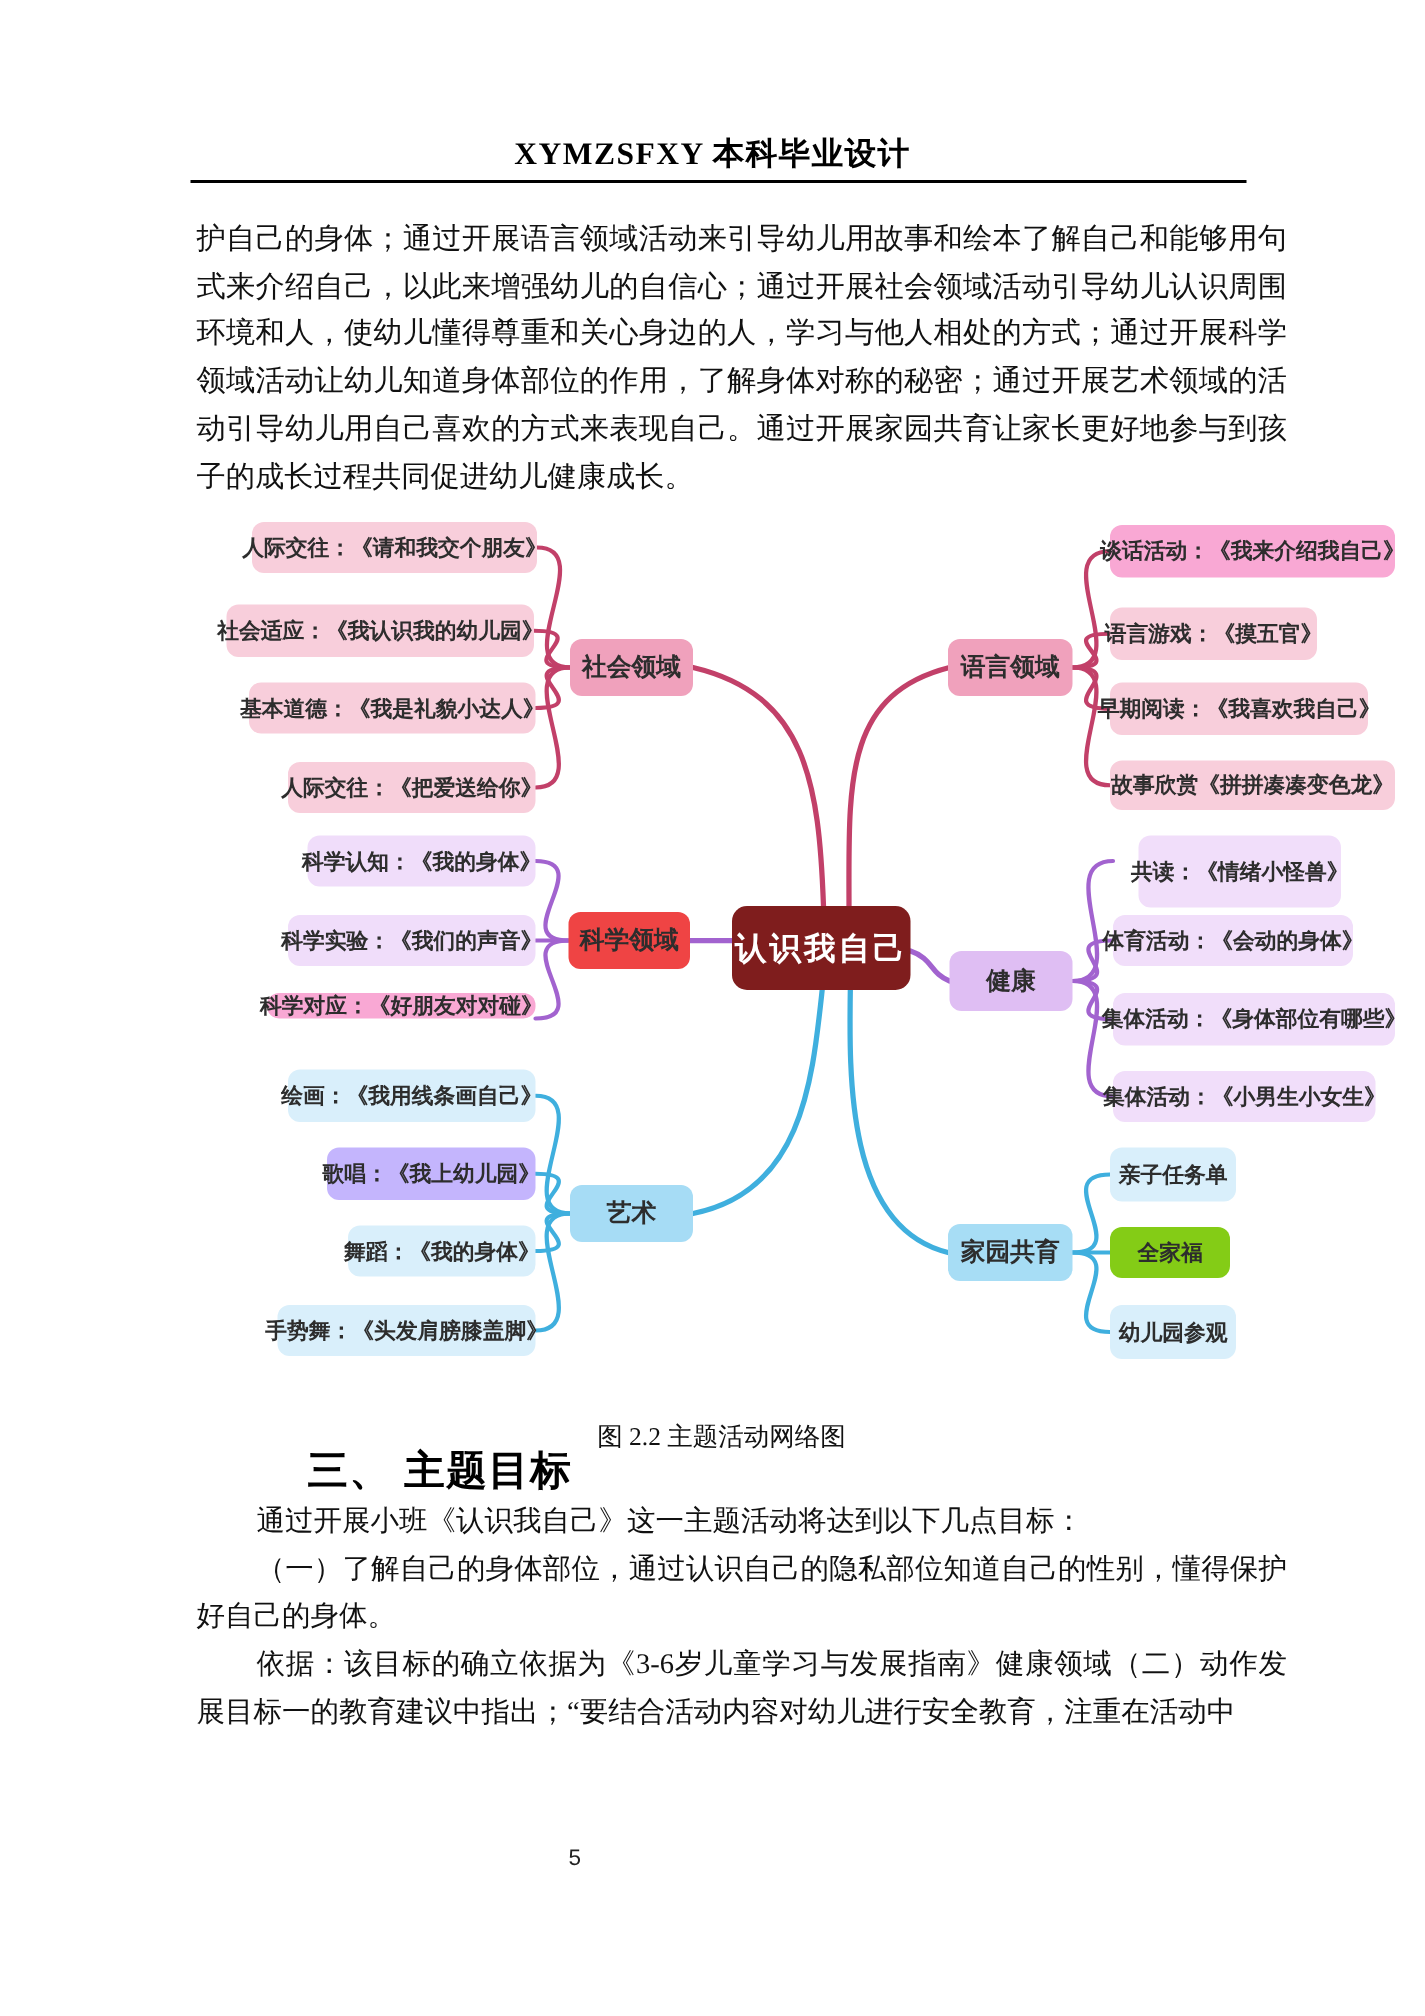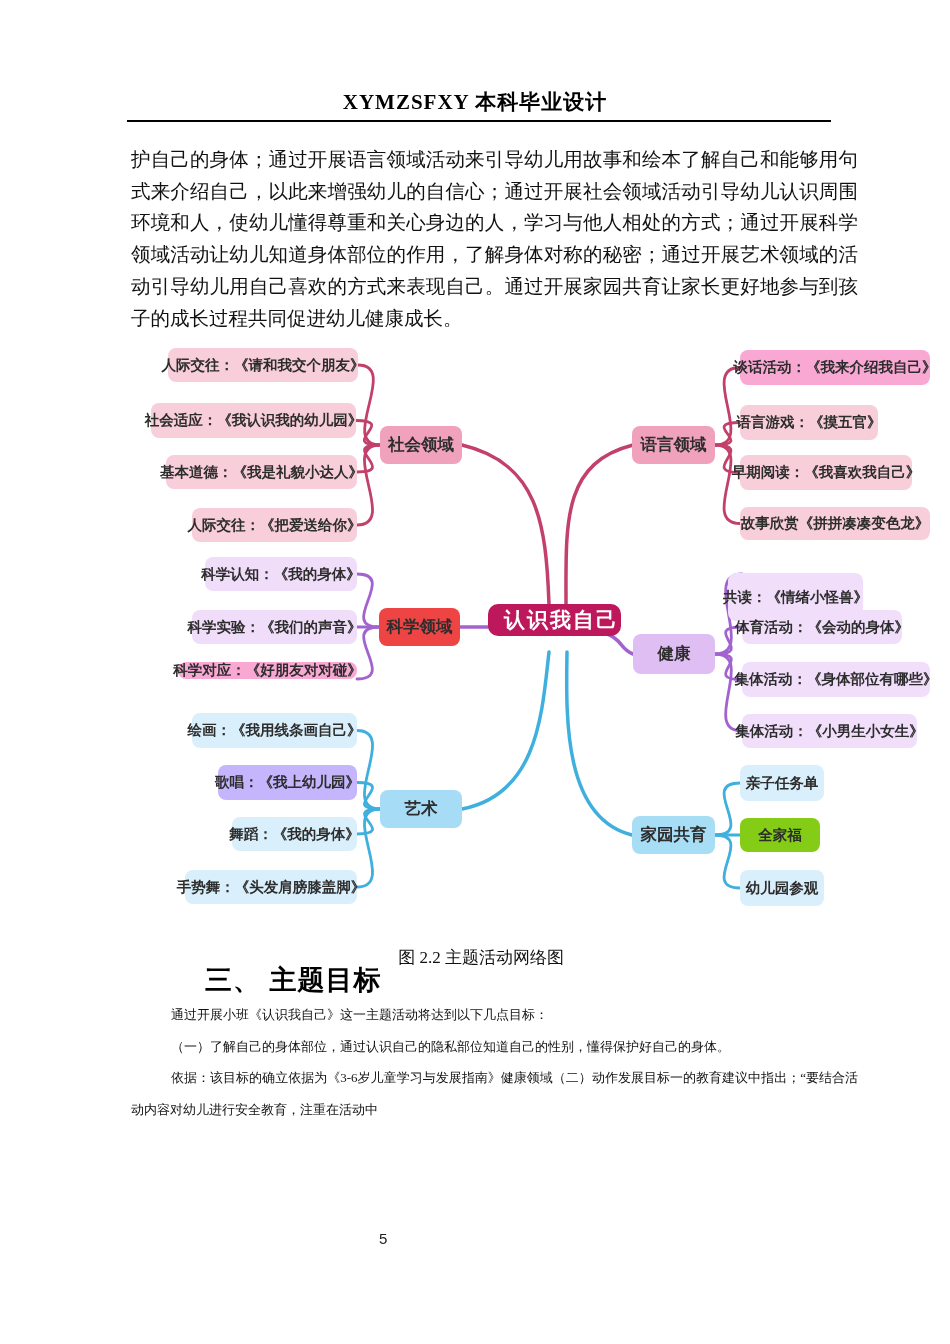--- a/index.html
+++ b/index.html
@@ -20,21 +20,21 @@
     position:absolute;top:946px;left:125px;width:712px;text-align:center;
     font-size:17px;color:#111;
   }
   .section-heading{
     position:absolute;top:962px;left:205px;
     font-family:"Liberation Sans","DejaVu Sans",sans-serif;
     font-size:27px;font-weight:bold;color:#000;letter-spacing:1px;
   }
   .body-block{
     position:absolute;top:999px;left:131px;width:727px;
-    font-size:13px;line-height:31.7px;text-align:justify;color:#111;
+    font-size:19px;line-height:31.7px;text-align:justify;color:#111;
   }
   .body-block p{margin:0;text-indent:40px;}
   .page-number{
     position:absolute;top:1230px;left:379px;
     font-family:"Liberation Sans","DejaVu Sans",sans-serif;font-size:15px;color:#222;
   }
   
   #mindmap-svg{position:absolute;top:0;left:0;pointer-events:none;}
   .mm-node{
     position:absolute;display:flex;align-items:center;justify-content:center;
@@ -93,34 +93,34 @@
       <div class="mm-node mm-parent" style="left: 632px; top: 426px; width: 83px; height: 38px; background: rgb(240, 161, 188);">语言领域</div>
       <div class="mm-node " style="left: 740px; top: 350px; width: 190px; height: 35px; background: #f9a8d4;">谈话活动：《我来介绍我自己》</div>
       <div class="mm-node " style="left: 740px; top: 405px; width: 138px; height: 35px; background: rgb(248, 206, 219);">语言游戏：《摸五官》</div>
       <div class="mm-node " style="left: 740px; top: 455px; width: 172px; height: 35px; background: rgb(248, 206, 219);">早期阅读：《我喜欢我自己》</div>
       <div class="mm-node " style="left: 740px; top: 507px; width: 190px; height: 33px; background: rgb(248, 206, 219);">故事欣赏《拼拼凑凑变色龙》</div>
       <div class="mm-node mm-parent" style="left: 379px; top: 608px; width: 81px; height: 38px; background: #ef4444;">科学领域</div>
       <div class="mm-node " style="left: 205px; top: 557px; width: 152px; height: 34px; background: rgb(240, 221, 250);">科学认知：《我的身体》</div>
       <div class="mm-node " style="left: 192px; top: 610px; width: 165px; height: 34px; background: rgb(240, 221, 250);">科学实验：《我们的声音》</div>
       <div class="mm-node " style="left: 178px; top: 662px; width: 179px; height: 17px; background: #f9a8d4;">科学对应：《好朋友对对碰》</div>
       <div class="mm-node mm-parent" style="left: 633px; top: 634px; width: 82px; height: 40px; background: rgb(223, 190, 243);">健康</div>
-      <div class="mm-node " style="left: 728px; top: 557px; width: 135px; height: 48px; background: rgb(241, 222, 250); margin-top: 16px;">共读：《情绪小怪兽》</div>
+      <div class="mm-node " style="left: 759px; top: 557px; width: 135px; height: 48px; background: rgb(241, 222, 250);">共读：《情绪小怪兽》</div>
       <div class="mm-node " style="left: 742px; top: 610px; width: 160px; height: 34px; background: rgb(241, 222, 250);">体育活动：《会动的身体》</div>
       <div class="mm-node " style="left: 742px; top: 662px; width: 188px; height: 35px; background: rgb(241, 222, 250);">集体活动：《身体部位有哪些》</div>
       <div class="mm-node " style="left: 742px; top: 714px; width: 175px; height: 34px; background: rgb(241, 222, 250);">集体活动：《小男生小女生》</div>
       <div class="mm-node mm-parent" style="left: 380px; top: 790px; width: 82px; height: 38px; background: rgb(166, 220, 245);">艺术</div>
       <div class="mm-node " style="left: 192px; top: 713px; width: 165px; height: 35px; background: rgb(217, 239, 251);">绘画：《我用线条画自己》</div>
       <div class="mm-node " style="left: 218px; top: 765px; width: 139px; height: 35px; background: #c4b5fd;">歌唱：《我上幼儿园》</div>
       <div class="mm-node " style="left: 232px; top: 817px; width: 125px; height: 34px; background: rgb(217, 239, 251);">舞蹈：《我的身体》</div>
       <div class="mm-node " style="left: 185px; top: 870px; width: 172px; height: 34px; background: rgb(217, 239, 251);">手势舞：《头发肩膀膝盖脚》</div>
       <div class="mm-node mm-parent" style="left: 632px; top: 816px; width: 83px; height: 38px; background: rgb(167, 221, 245);">家园共育</div>
       <div class="mm-node " style="left: 740px; top: 765px; width: 84px; height: 36px; background: rgb(217, 239, 251);">亲子任务单</div>
       <div class="mm-node " style="left: 740px; top: 818px; width: 80px; height: 34px; background: #84cc16;">全家福</div>
       <div class="mm-node " style="left: 740px; top: 870px; width: 84px; height: 36px; background: rgb(217, 239, 251);">幼儿园参观</div>
-      <div class="mm-node mm-center" style="left: 488px; top: 604px; width: 119px; height: 32px; background: #be185d; padding-left: 14px;">认识我自己</div>
+      <div class="mm-node mm-center" style="left: 488px; top: 604px; width: 119px; height: 56px; background: #7f1d1d;">认识我自己</div>
     </div>
 
   <div class="figure-caption">图 2.2 主题活动网络图</div>
   <div class="section-heading">三、 主题目标</div>
 
   <div class="body-block">
     <p>通过开展小班《认识我自己》这一主题活动将达到以下几点目标：</p>
     <p>（一）了解自己的身体部位，通过认识自己的隐私部位知道自己的性别，懂得保护好自己的身体。</p>
     <p>依据：该目标的确立依据为《3-6岁儿童学习与发展指南》健康领域（二）动作发展目标一的教育建议中指出；“要结合活动内容对幼儿进行安全教育，注重在活动中</p>
   </div>

